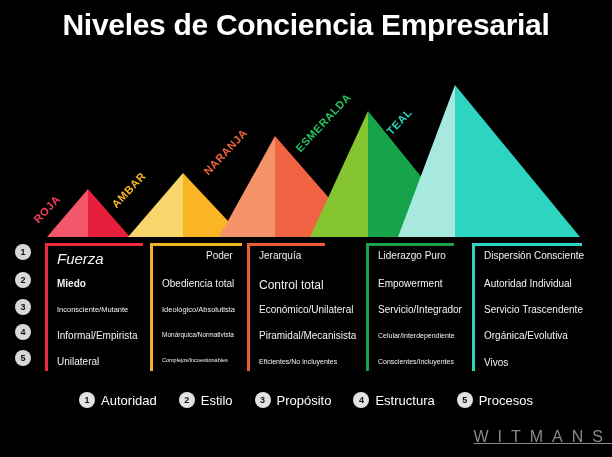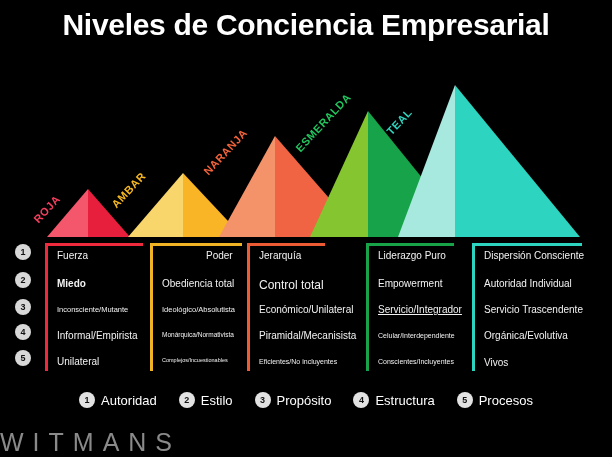--- a/index.html
+++ b/index.html
@@ -92,25 +92,26 @@
     display:flex;align-items:center;justify-content:center;
     line-height:1;
   }
   .legend-label{
     color:#ffffff;font-size:13px;font-weight:normal;
   }
 
   
   .footer{
     position:absolute;left:0;top:428px;width:612px;
-    text-align:left;
+    text-align:right;
     color:#8a8a8a;
-    font-size:25px;
+    font-size:16px;
     letter-spacing:9px;
     font-weight:normal;
+    text-decoration:underline;
   }
 </style>
 </head>
 <body>
 
 <div class="page">
 
   <div class="title">Niveles de Conciencia Empresarial</div>
 
   <div class="mountains">
@@ -148,21 +149,21 @@
       <div class="numcircle" style="top:86px;">4</div>
       <div class="numcircle" style="top:112px;">5</div>
     </div>
 
     <div class="col" id="col0" style="left:45px;width:105px;">
       <div class="bracket">
         <div class="vline" id="v0" style="background: rgb(239, 42, 60);"></div>
         <div class="hline" id="h0" style="width: 98px; background: rgb(239, 42, 60);"></div>
       </div>
       <div class="items">
-        <div class="item" style="top:8px;font-size:10px;">Fuerza</div>
+        <div class="item" style="top:8px;font-size:15px;font-style:italic;">Fuerza</div>
         <div class="item" style="top:36px;font-size:10px;font-weight:bold;">Miedo</div>
         <div class="item" style="top:63px;font-size:7.5px;">Inconsciente/Mutante</div>
         <div class="item" style="top:88px;font-size:10px;">Informal/Empirista</div>
         <div class="item" style="top:114px;font-size:10px;">Unilateral</div>
       </div>
     </div>
 
     <div class="col" id="col1" style="left:150px;width:100px;">
       <div class="bracket">
         <div class="vline" id="v1" style="background: rgb(240, 179, 35);"></div>
@@ -192,21 +193,21 @@
     </div>
 
     <div class="col" id="col3" style="left:366px;width:112px;">
       <div class="bracket">
         <div class="vline" id="v3" style="background: rgb(24, 163, 73);"></div>
         <div class="hline" id="h3" style="width: 88px; background: rgb(24, 163, 73);"></div>
       </div>
       <div class="items">
         <div class="item" style="top:8px;font-size:10px;">Liderazgo Puro</div>
         <div class="item" style="top:36px;font-size:10px;">Empowerment</div>
-        <div class="item" style="top:62px;font-size:10px;text-decoration:underline;">Servicio/Integrador</div>
+        <div class="item" style="top:62px;font-size:10px;">Servicio/Integrador</div>
         <div class="item" style="top:89px;font-size:7px;">Celular/Interdependiente</div>
         <div class="item" style="top:115px;font-size:7px;">Conscientes/Incluyentes</div>
       </div>
     </div>
 
     <div class="col" id="col4" style="left:472px;width:125px;">
       <div class="bracket">
         <div class="vline" id="v4" style="background: rgb(45, 212, 191);"></div>
         <div class="hline" id="h4" style="width: 110px; background: rgb(45, 212, 191);"></div>
       </div>

